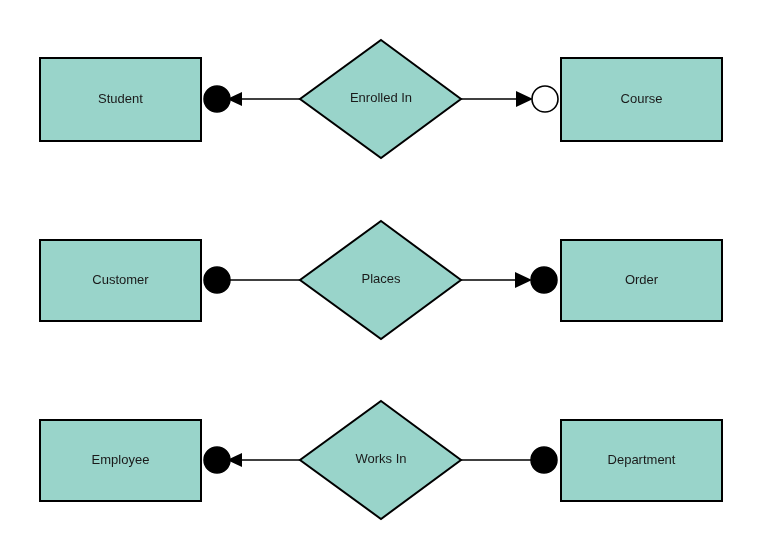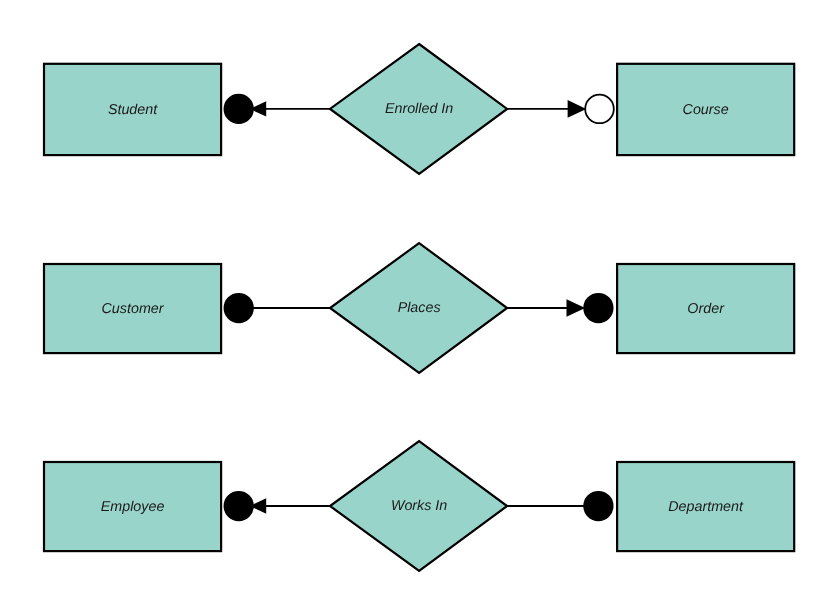--- a/index.html
+++ b/index.html
@@ -12,21 +12,20 @@
     font-family: "Liberation Sans", sans-serif;
     width: 761px;
     height: 560px;
     overflow: hidden;
   }
   #diagram-canvas {
     position: relative;
     width: 761px;
     height: 560px;
     background: #ffffff;
-    font-style: italic;
   }
   #er-svg {
     position: absolute;
     top: 0;
     left: 0;
     width: 761px;
     height: 560px;
     display: block;
   }
   .entity-shape,

